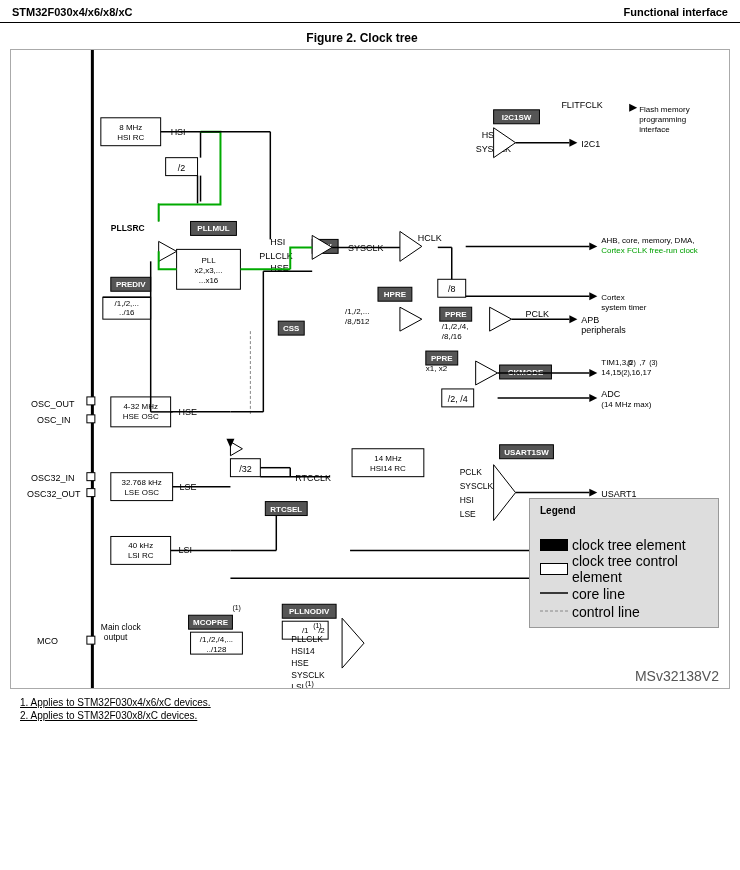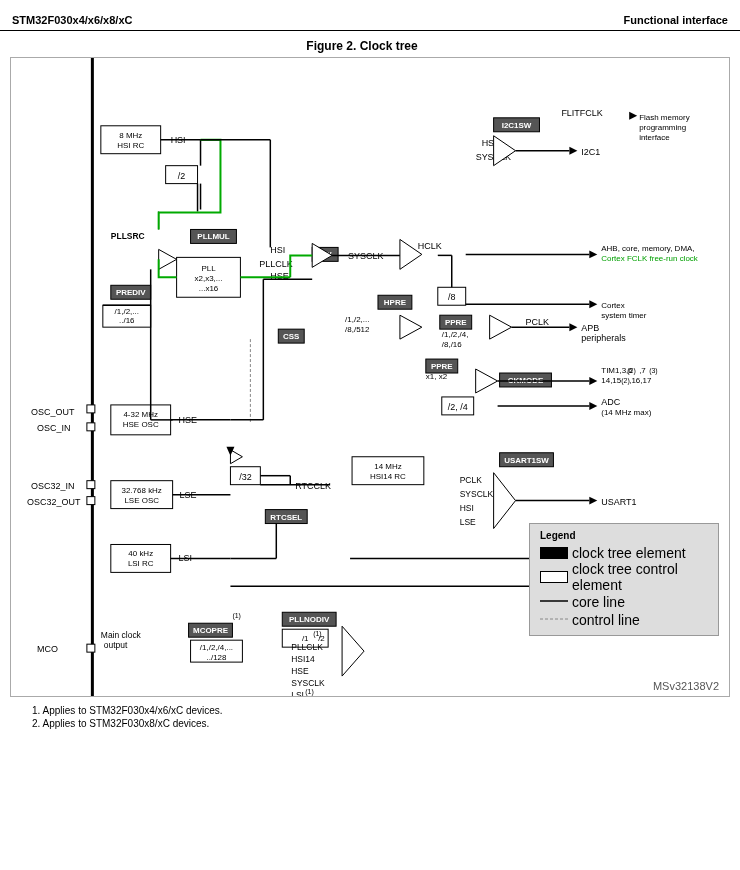--- a/index.html
+++ b/index.html
@@ -13,21 +13,21 @@
     }
     .page {
       width: 740px;
       min-height: 870px;
       padding: 0;
       position: relative;
     }
     .header {
       display: flex;
       justify-content: space-between;
-      padding: 14px 12px 4px 12px;
+      padding: 6px 12px 4px 12px;
       border-bottom: 1px solid #000;
       font-size: 11px;
       font-weight: bold;
     }
     .title-area {
       text-align: center;
       font-size: 12px;
       font-weight: bold;
       padding: 8px 16px 4px 0;
     }
@@ -53,21 +53,22 @@
       background: #ddd;
       border: 1px solid #999;
       padding: 6px 10px;
       font-size: 9.5px;
     }
     .footnotes {
       padding: 6px 20px;
       font-size: 10px;
     }
     .footnotes p {
-      margin: 2px 12px;
+      margin: 2px 0;
+      text-decoration: underline;
     }
   </style>
 </head>
 <body>
 
 <div class="page">
 
   <div class="header">
     <span>STM32F030x4/x6/x8/xC</span>
     <span>Functional interface</span>
@@ -353,21 +354,21 @@
 
       <line x1="220" y1="363" x2="253" y2="363" stroke="#000" stroke-width="1.5"></line>
       <line x1="253" y1="363" x2="253" y2="222" stroke="#000" stroke-width="1.5"></line>
       <line x1="253" y1="222" x2="302" y2="222" stroke="#000" stroke-width="1.5"></line>
 
       <polygon points="216,390 224,390 220,399" fill="#000"></polygon>
 
     </svg>
 
     <div class="legend-box" style="position:absolute;right:10px;bottom:60px;width:190px;background:#ddd;border:1px solid #999;padding:6px 10px;">
-      <div style="font-weight:bold;font-size:10px;margin-bottom:4px;">Legend</div>
+      <div style="font-weight:bold;font-size:10px;margin-bottom:21px;">Legend</div>
       <table style="font-size:14px;border-collapse:collapse;">
         <tbody>
             <tr>
           <td style="padding:1px 4px 1px 0;">
             <div style="width:28px;height:12px;background:#000;border:1px solid #000;"></div>
           </td>
           <td>clock tree element</td>
         </tr>
         <tr>
           <td style="padding:1px 4px 1px 0;">
@@ -388,21 +389,21 @@
             <svg width="28" height="12">
                   <line x1="0" y1="6" x2="28" y2="6" stroke="#888" stroke-width="1" stroke-dasharray="3,2"></line>
                 </svg>
           </td>
           <td>control line</td>
         </tr>
       </tbody>
         </table>
     </div>
 
-    <div style="position:absolute;bottom:4px;right:10px;font-size:11px;color:#555;">MSv32138V2</div>
+    <div style="position:absolute;bottom:4px;right:10px;font-size:14px;color:#555;">MSv32138V2</div>
 
   </div>
 
   <div class="footnotes">
     <p>1.   Applies to STM32F030x4/x6/xC devices.</p>
     <p>2.   Applies to STM32F030x8/xC devices.</p>
   </div>
 
 </div>
 

